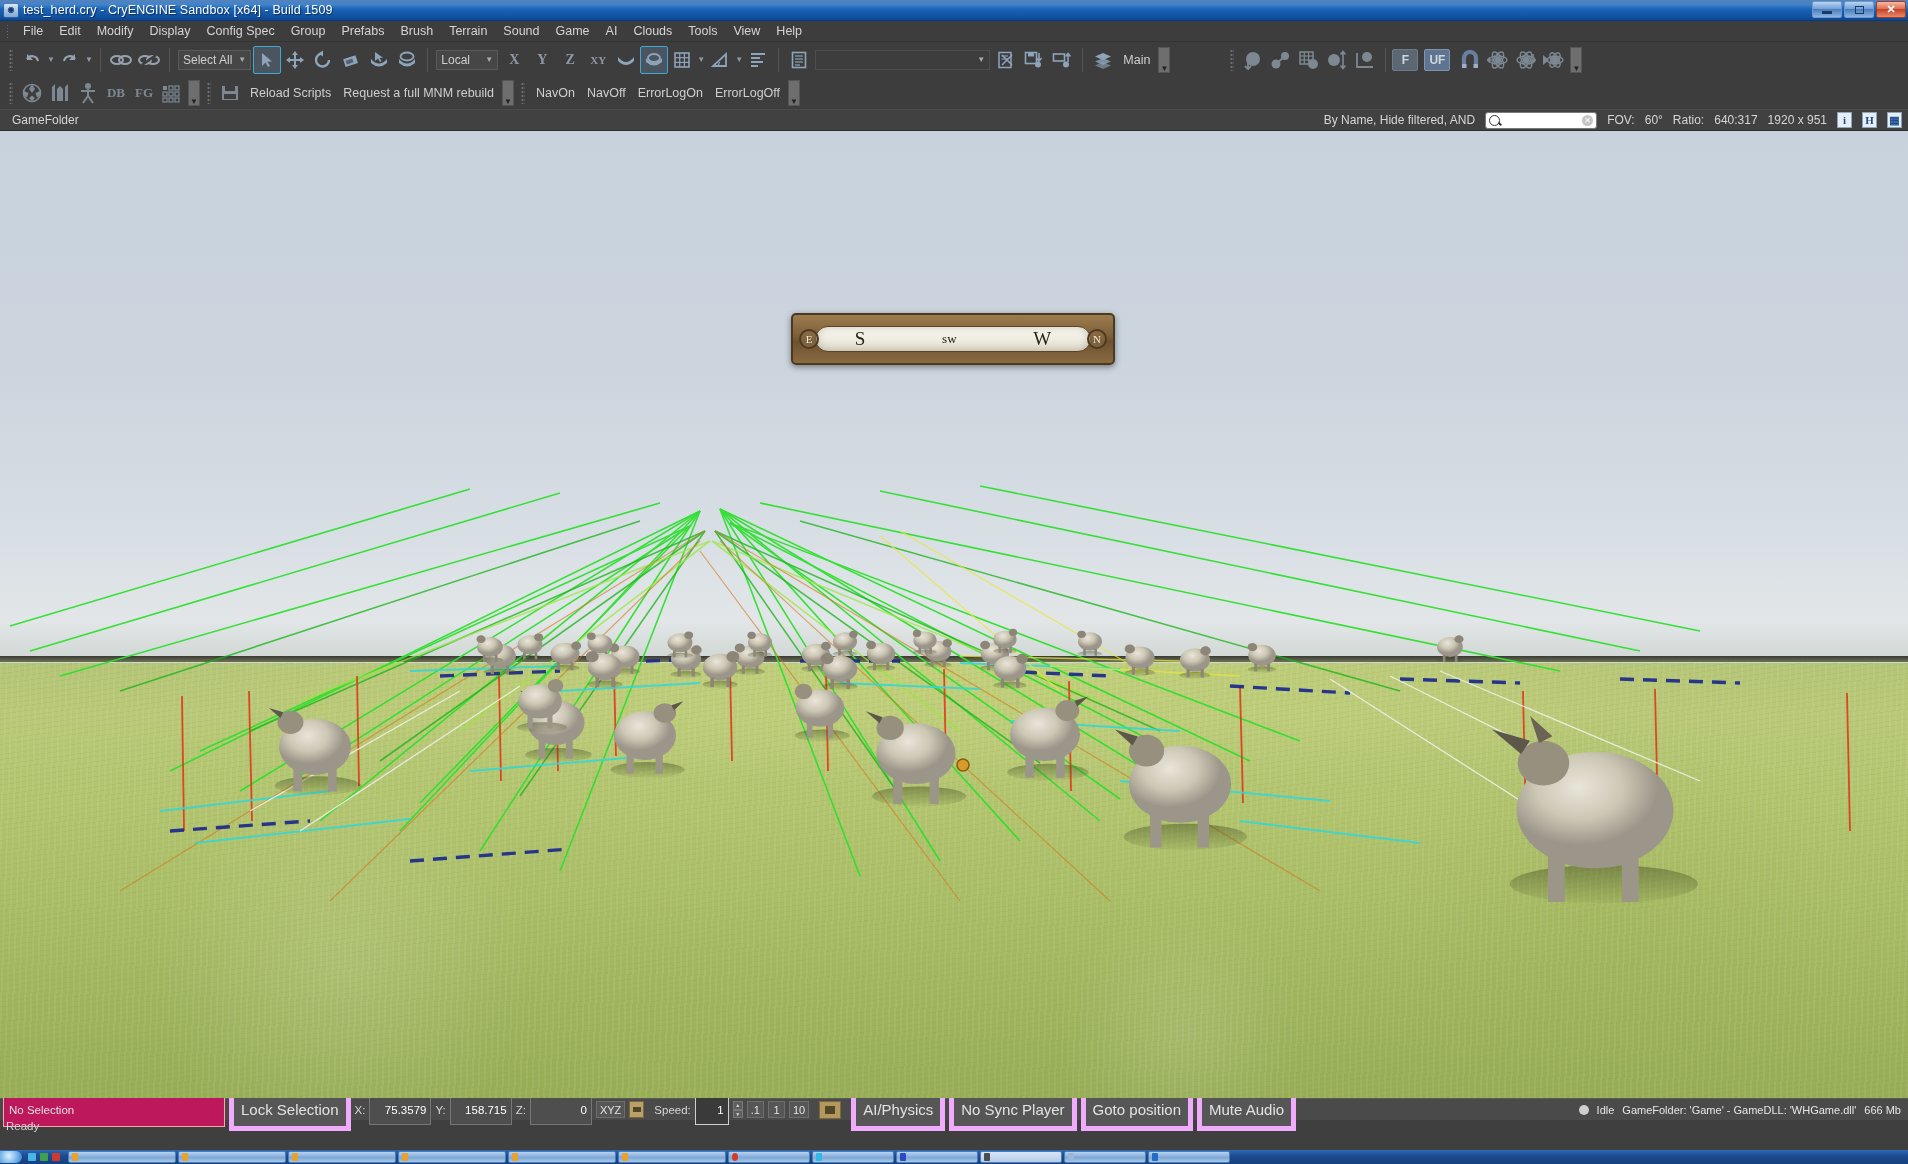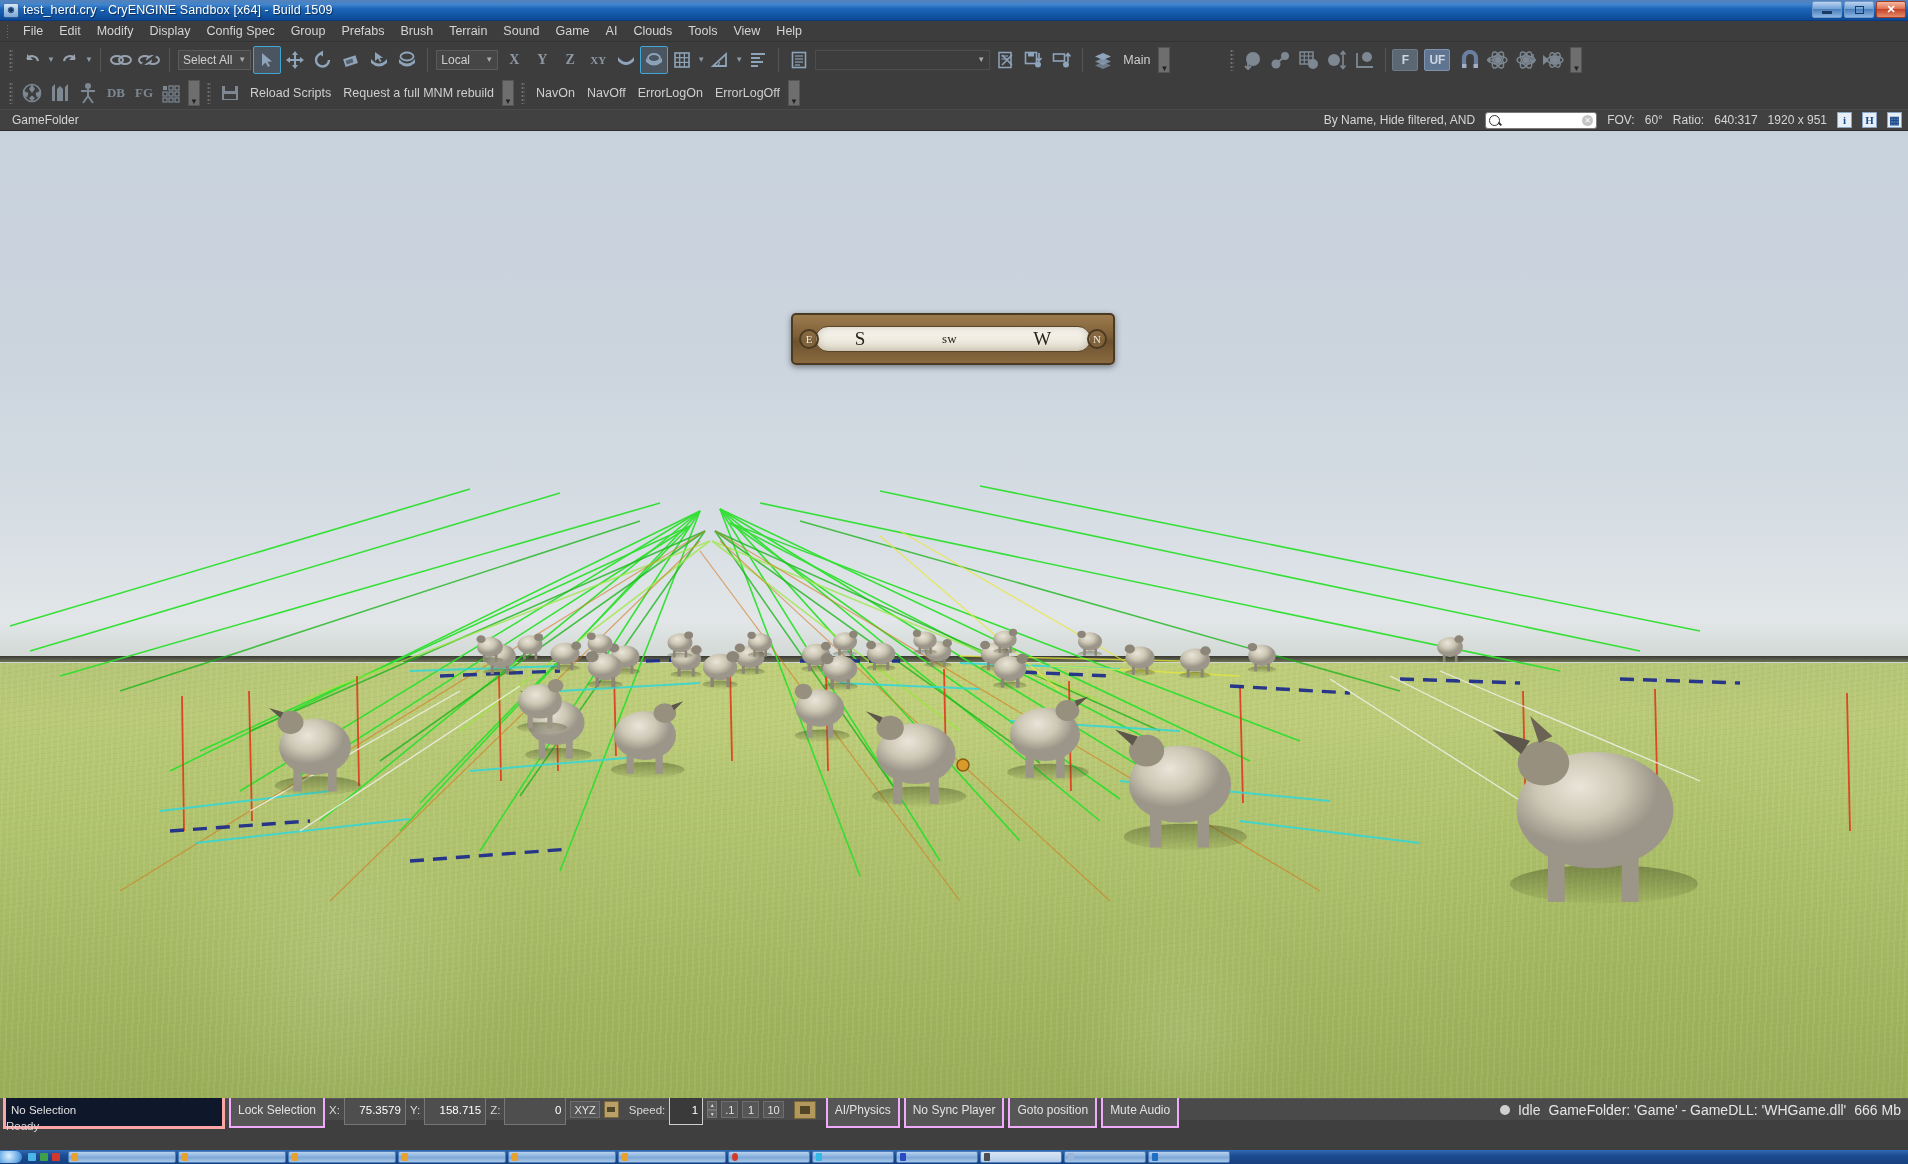--- a/index.html
+++ b/index.html
@@ -185,49 +185,49 @@
     font-family:"Liberation Serif", serif; font-size:11px; color:#efe9dc;
   }
   .compass .endcap.l { left:6px; } .compass .endcap.r { right:6px; }
 
   
   .statusbar {
     height:22px; background:#4a4a4a; display:flex; align-items:center;
     padding:0 3px; gap:4px; border-top:1px solid #5a5a5a;
   }
   .sb-field {
-    background:#0f172a; border:3px solid #fca5a5; height:17px; color:#e0e0e0;
+    background:#be185d; border:1px solid #fca5a5; height:17px; color:#e0e0e0;
     font-size:11.5px; display:flex; align-items:center; padding:16px 5px; white-space:nowrap;
   }
   .sb-field.noselect { width:222px; }
   .sb-label { color:#d8d8d8; font-size:11.5px; white-space:nowrap; }
   .sb-num {
     background:#4e4e4e; border:1px solid #777; height:30px; width:62px;
     color:#fff; font-size:11.5px; display:flex; align-items:center; justify-content:flex-end;
     padding:8px 4px;
   }
   .sb-btn {
-    background:#565656; border:2px solid #f0abfc; height:18px; color:#e2e2e2;
-    font-size:12px; display:flex; align-items:center; padding:16px 7px; white-space:nowrap;
+    background:#565656; border:5px solid #f0abfc; height:18px; color:#e2e2e2;
+    font-size:15px; display:flex; align-items:center; padding:16px 7px; white-space:nowrap;
   }
   .sb-mini {
     background:#565656; border:1px solid #6e6e6e; height:17px; min-width:17px;
     color:#e2e2e2; font-size:11px; display:flex;align-items:center;justify-content:center;padding:0 3px;
   }
   .sb-lock {
     width:15px;height:17px;background:#b9a06a;border:1px solid #7a6838;
     display:flex;align-items:center;justify-content:center;
   }
   .sb-lock .body{width:8px;height:5px;background:#514626;}
   .spinner { display:flex;flex-direction:column;width:10px;height:17px;}
   .spinner div{flex:1;background:#5e5e5e;border:1px solid #777;
     display:flex;align-items:center;justify-content:center;color:#ddd;font-size:5px;}
   .sb-right { margin-left:auto; display:flex; align-items:center; gap:8px; padding-right:4px;}
   .sb-dot { width:10px;height:10px;border-radius:50%;background:#cfcfcf; }
-  .sb-rtxt { color:#e6e6e6; font-size:14px; white-space:nowrap; }
+  .sb-rtxt { color:#e6e6e6; font-size:11px; white-space:nowrap; }
 
   .readybar {
     height:20px; background:#3f3f3f; display:flex; padding-left:6px;
   }
   .readybar span { color:#d6d6d6; font-size:11.5px; }
 
   
   .taskbar {
     position:absolute; left:0; bottom:0; width:1908px; height:14px;
     background: linear-gradient(to bottom,#2f6ab5,#1d4c92 40%,#16407f 100%);

